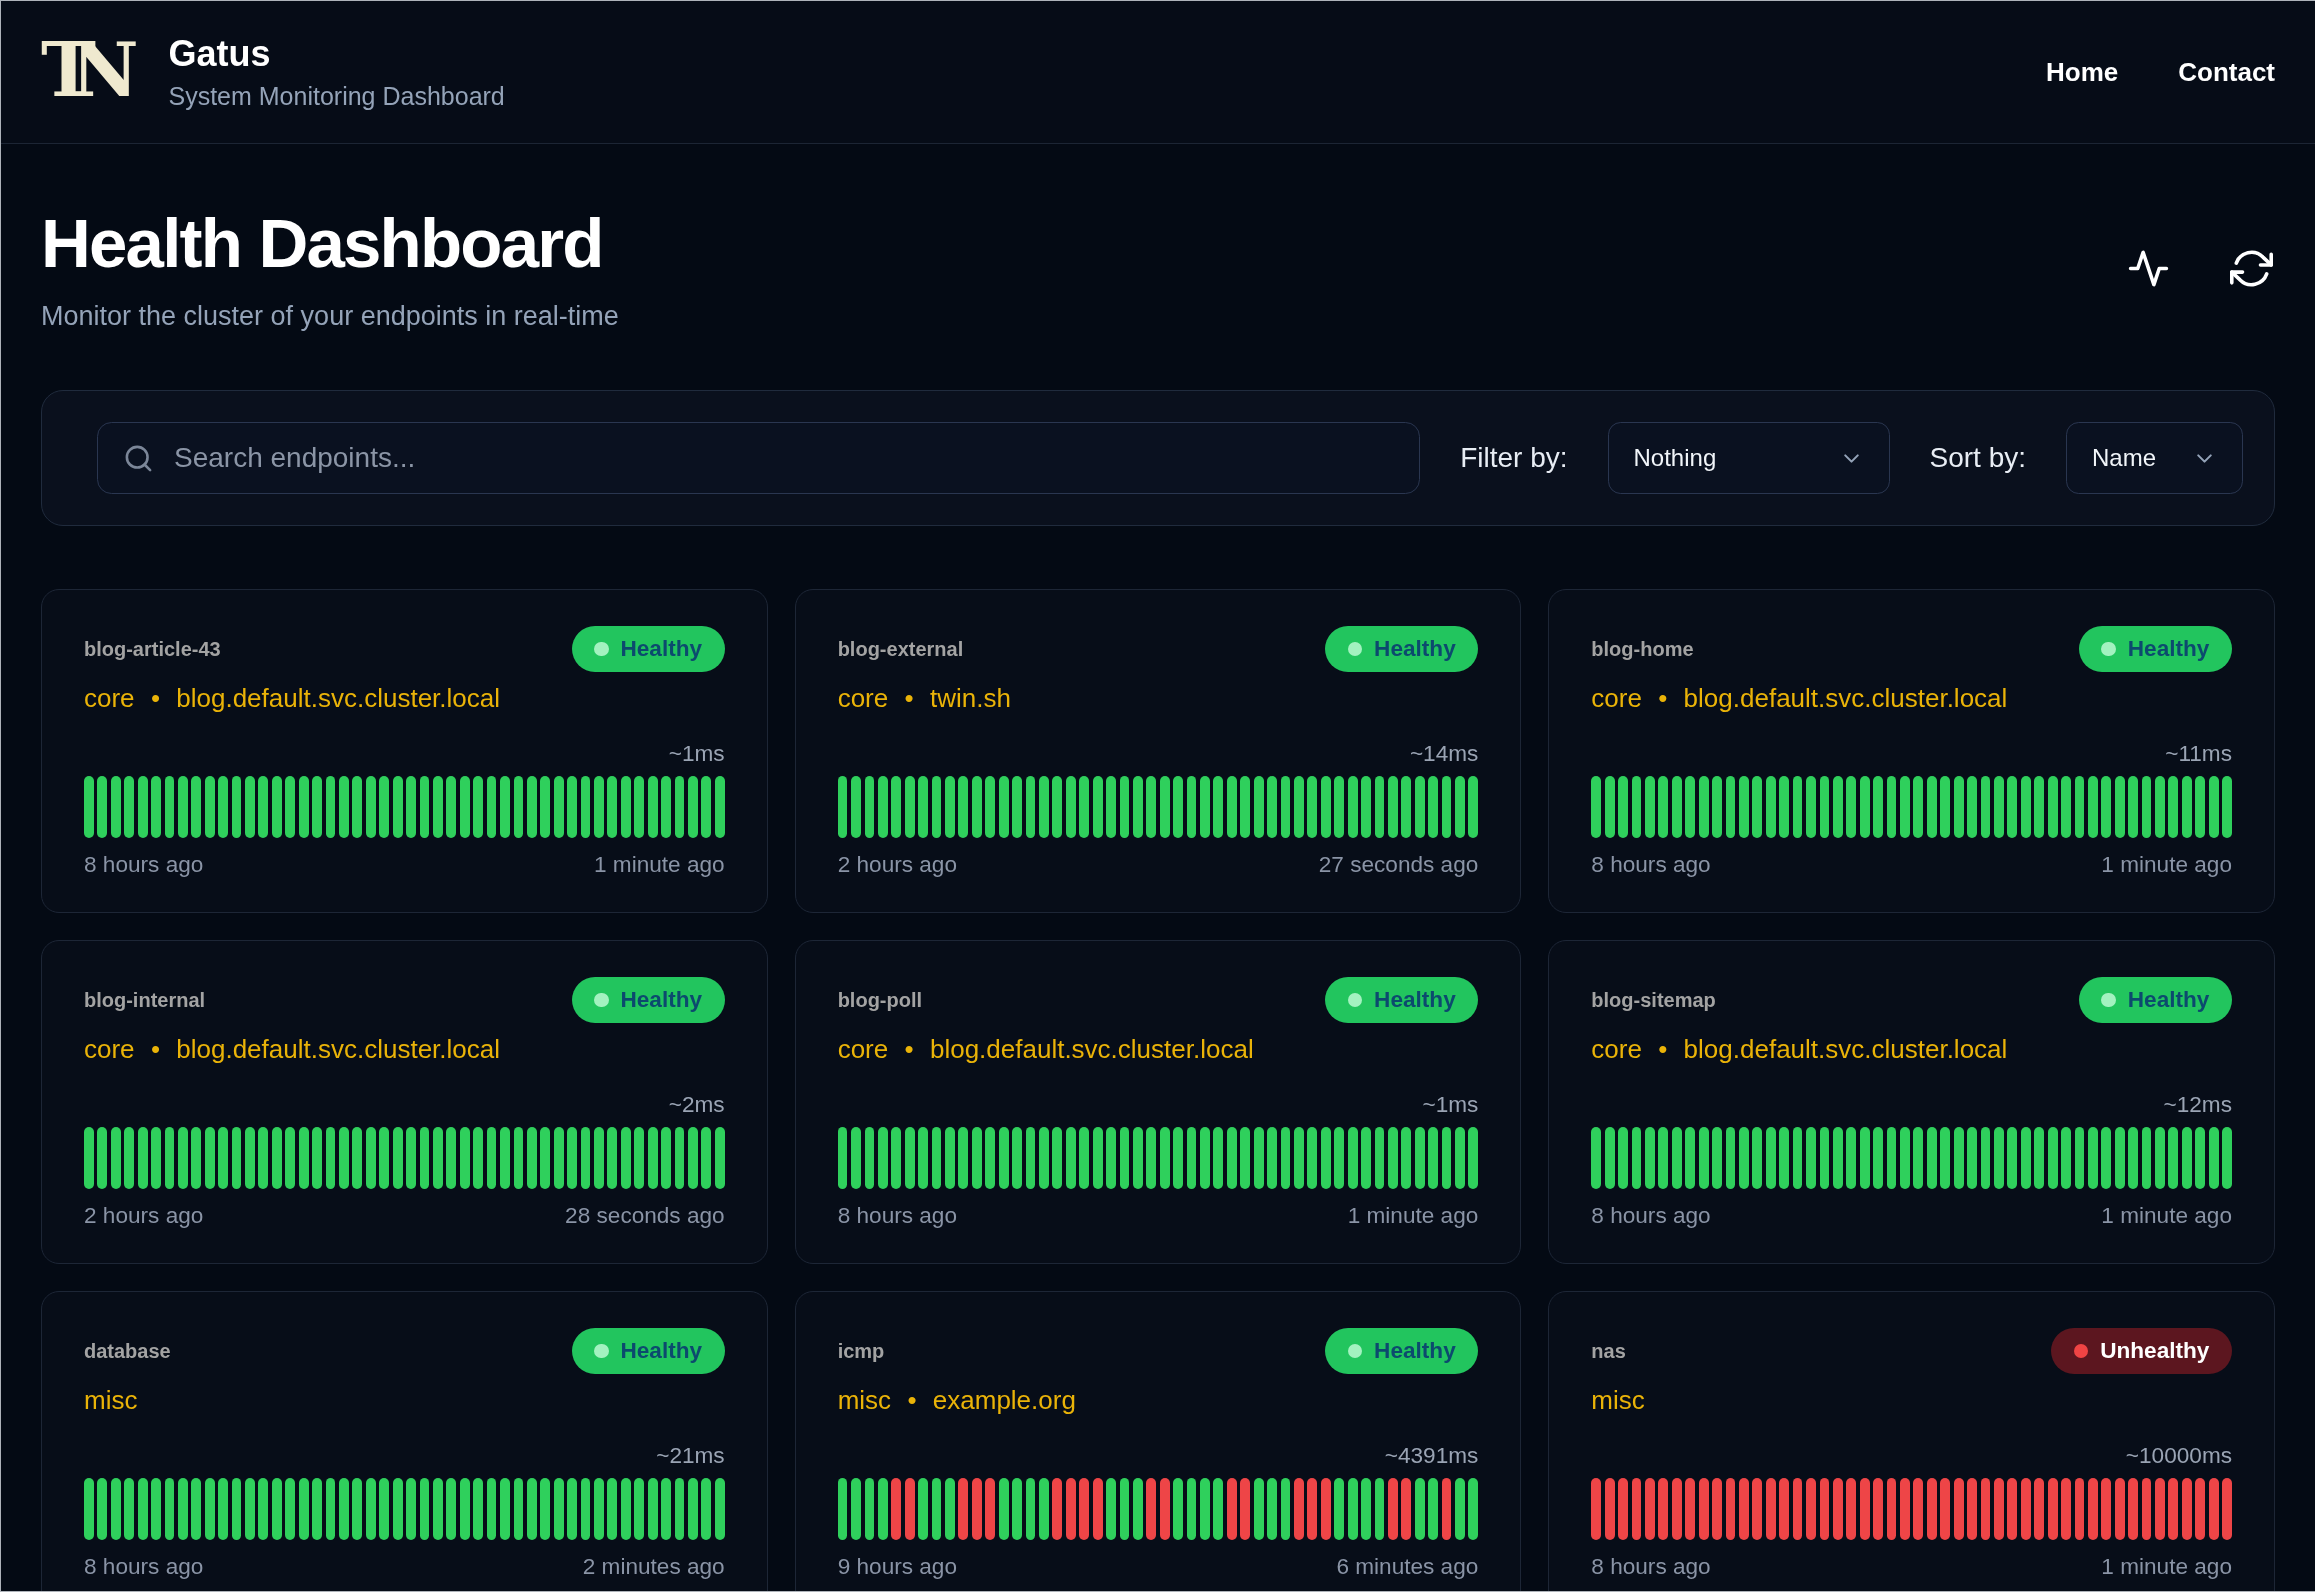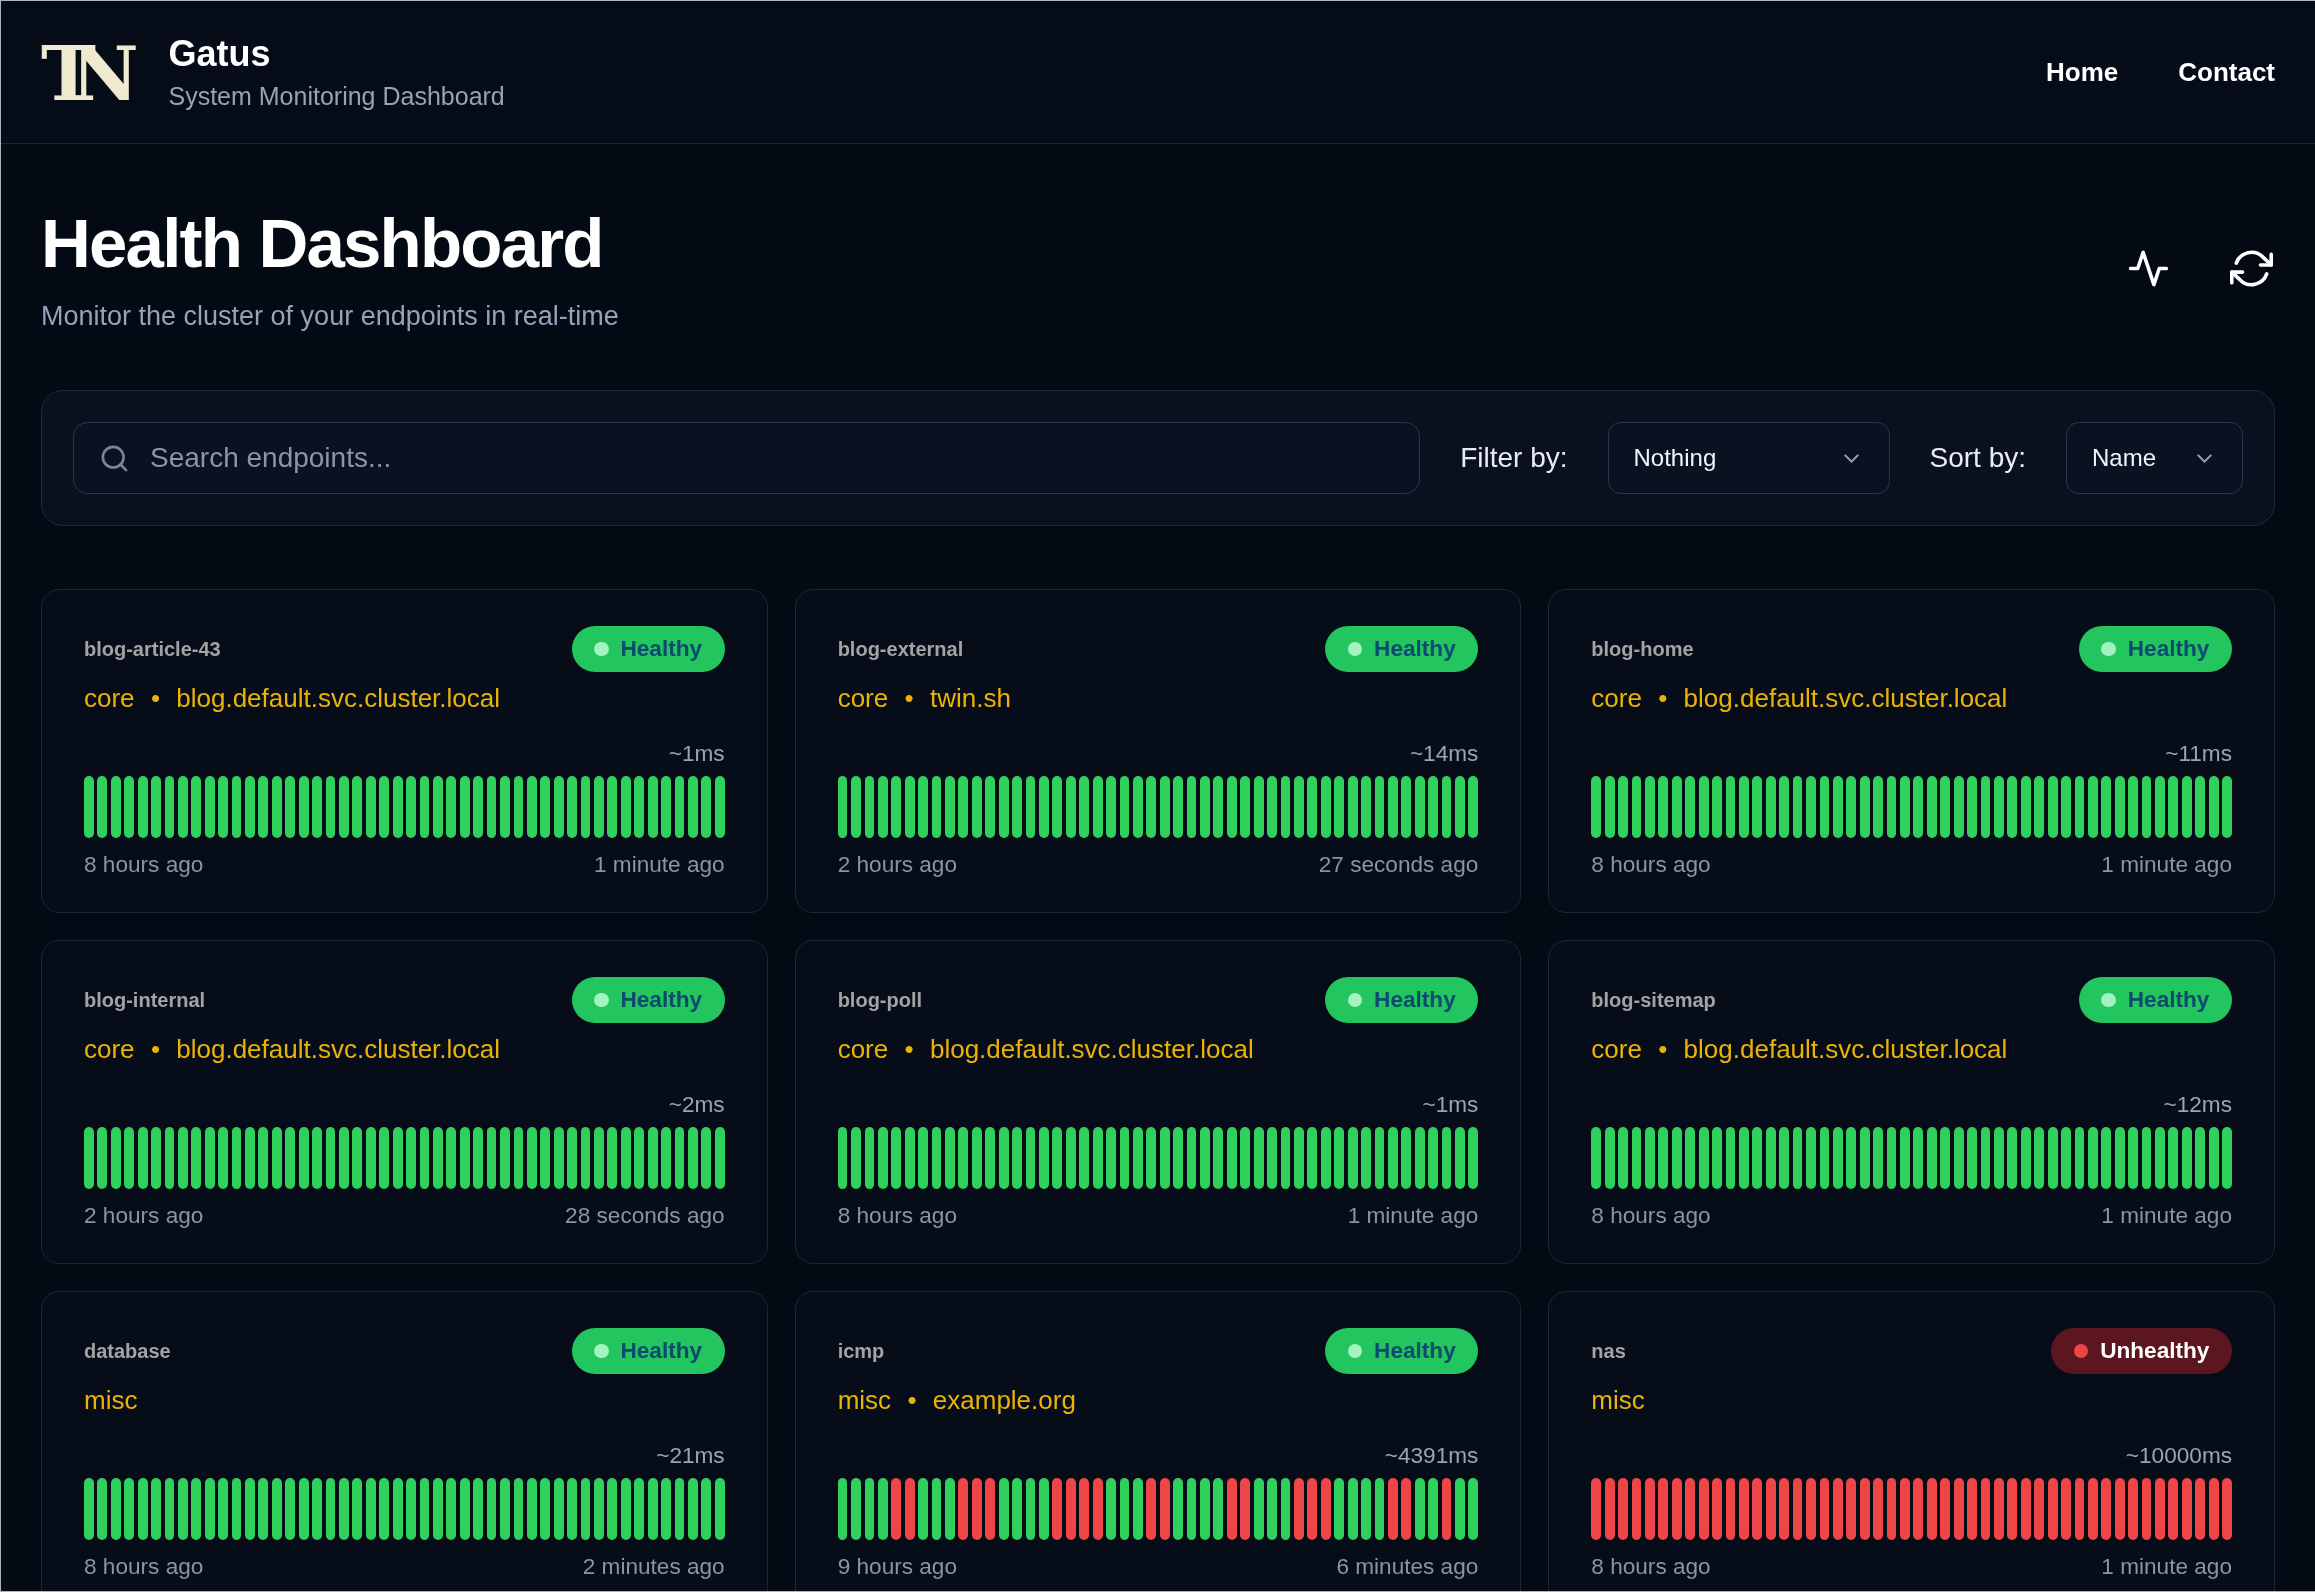--- a/index.html
+++ b/index.html
@@ -14,21 +14,21 @@
   }
 
   
   .topbar {
     height: 143px;
     display: flex; align-items: center; justify-content: space-between;
     padding: 0 40px;
     background: #060c17;
     border-bottom: 0.9px solid #1c2534;
   }
-  .brand { display: flex; align-items: flex-end; gap: 27px; }
+  .brand { display: flex; align-items: flex-start; gap: 27px; }
   .logo-mark {
     font-family: "DejaVu Serif", serif;
     font-size: 74px; font-weight: 700;
     color: #efe9cf;
     letter-spacing: -0.34em;
     padding-right: 0.38em;
     line-height: 1;
     user-select: none;
   }
   .brand-text { display: flex; flex-direction: column; }
@@ -67,20 +67,21 @@
     display: flex; align-items: center; gap: 40px;
   }
   .search-box {
     flex: 1;
     display: flex; align-items: center; gap: 20px;
     background: #0a1120;
     border: 0.9px solid #2a3650;
     border-radius: 14.5px;
     height: 72px;
     padding: 0 25px;
+    margin-left: 24px;
   }
   .search-box svg { width: 31px; height: 31px; color: #7b8698; flex: none; }
   .search-box input {
     flex: 1; background: transparent; border: none; outline: none;
     font-family: "Liberation Sans", sans-serif;
     font-size: 28px; color: #e2e8f0;
   }
   .search-box input::placeholder { color: #8b95a6; }
   .tb-label { font-size: 28px; color: #e8edf4; white-space: nowrap; }
   .dropdown {

